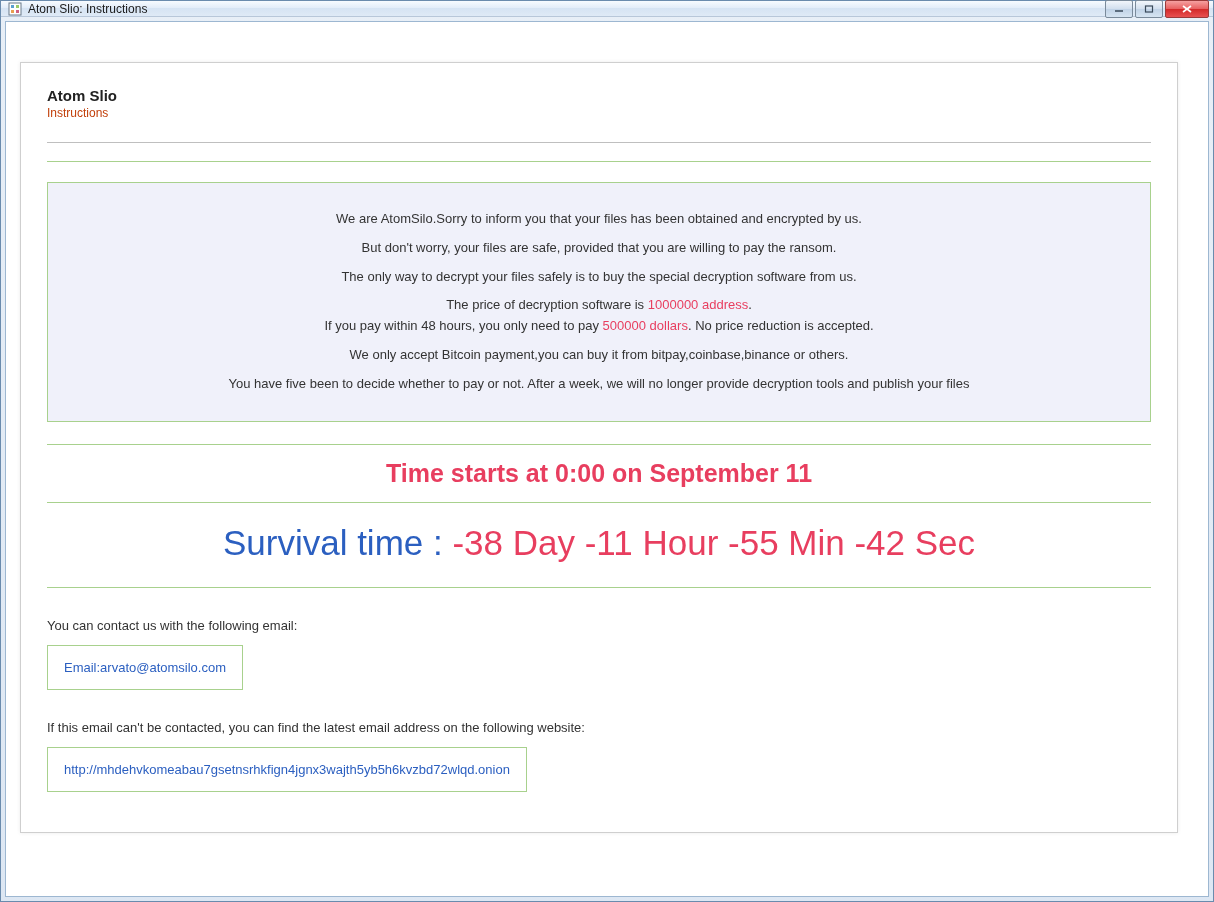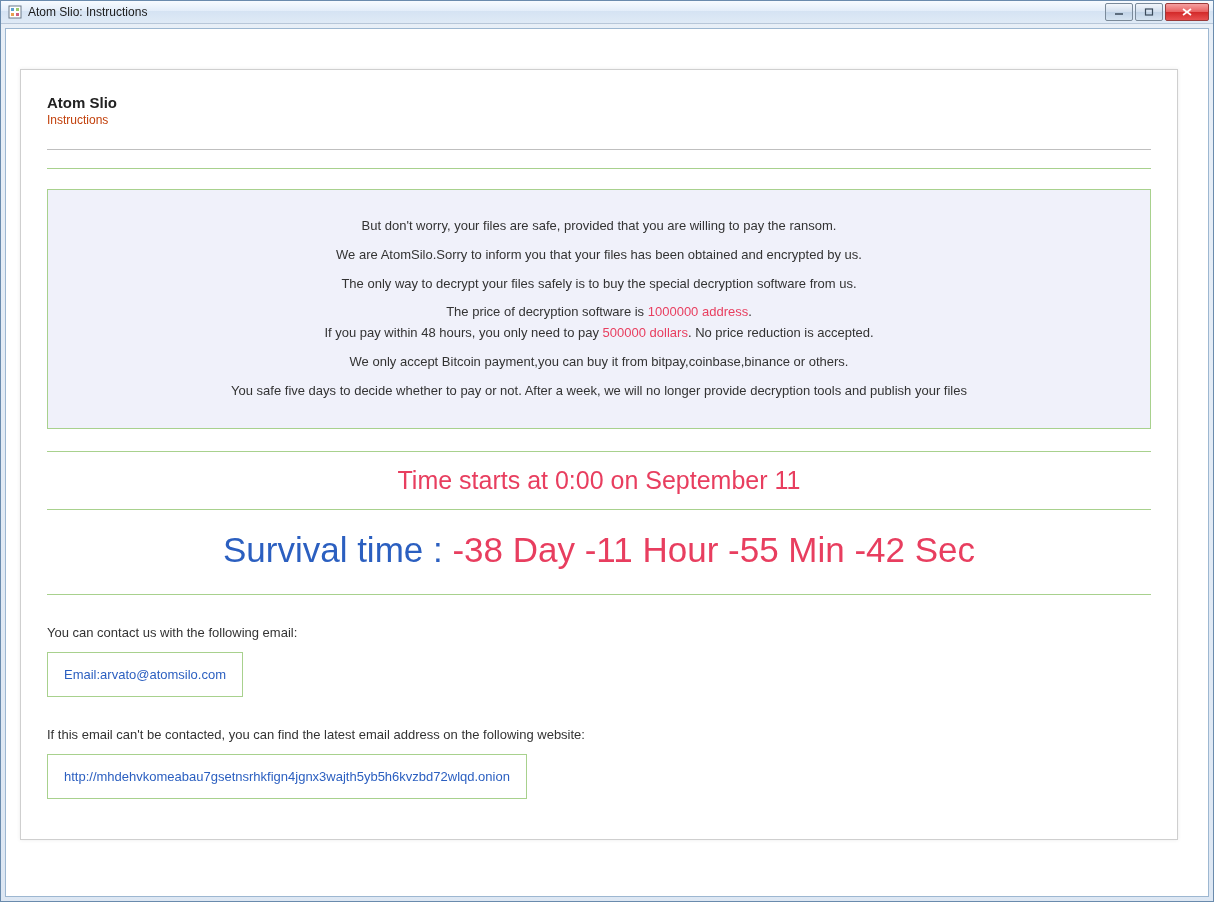--- a/index.html
+++ b/index.html
@@ -15,21 +15,21 @@
 .window {
   width: 1214px;
   height: 902px;
   background: linear-gradient(to bottom, #e8eff7 0%, #dde7f3 100%);
   border: 1px solid #6a8bad;
   display: flex;
   flex-direction: column;
   position: relative;
 }
 .titlebar {
-  height: 23px;
+  height: 16px;
   background: linear-gradient(to bottom, #f7fbff 0%, #e3edf9 45%, #d5e3f3 46%, #dfeaf6 100%);
   border-bottom: 1px solid #b8c7d9;
   display: flex;
   align-items: center;
   padding: 0 4px 0 6px;
 }
 .titlebar-icon {
   width: 16px; height: 16px;
   margin-right: 5px;
   display: flex; align-items: center; justify-content: center;
@@ -140,20 +140,21 @@
   color: #333;
   line-height: 1.6;
 }
 .info-box p { margin: 8px 0; }
 .red-inline { color: #e83e5f; }
 .time-start {
   text-align: center;
   color: #e83e5f;
   font-size: 25px;
   margin: 4px 0 10px 0;
+  font-weight: bold;
 }
 .survival {
   text-align: center;
   font-size: 35px;
   padding: 6px 0 10px 0;
 }
 .survival .label { color: #2b5fc0; }
 .survival .value { color: #e83e5f; }
 .contact-text {
   font-size: 13px;
@@ -211,29 +212,29 @@
         <div class="doc-header">
           <div class="brand">Atom Slio</div>
           <div class="subtitle">Instructions</div>
         </div>
 
         <hr class="gray">
 
         <hr class="green">
 
         <div class="info-box">
+          <p>We are AtomSilo.Sorry to inform you that your files has been obtained and encrypted by us.</p>
           <p>But don't worry, your files are safe, provided that you are willing to pay the ransom.</p>
-          <p>We are AtomSilo.Sorry to inform you that your files has been obtained and encrypted by us.</p>
           <p>The only way to decrypt your files safely is to buy the special decryption software from us.</p>
           <p>
             <span>The price of decryption software is </span><span class="red-inline">1000000 address</span><span>.</span><br>
             <span>If you pay within 48 hours, you only need to pay </span><span class="red-inline">500000 dollars</span><span>. No price reduction is accepted.</span>
           </p>
           <p>We only accept Bitcoin payment,you can buy it from bitpay,coinbase,binance or others.</p>
-          <p>You safe five days to decide whether to pay or not. After a week, we will no longer provide decryption tools and publish your files</p>
+          <p>You have five been to decide whether to pay or not. After a week, we will no longer provide decryption tools and publish your files</p>
         </div>
 
         <hr class="greenmid" style="margin-top:22px">
         <div class="time-start">Time starts at 0:00 on September 11</div>
         <hr class="greenmid">
 
         <div class="survival">
           <span class="label">Survival time :  </span><span class="value">-38 Day -11 Hour -55 Min -42 Sec</span>
         </div>
         <hr class="greenmid">

